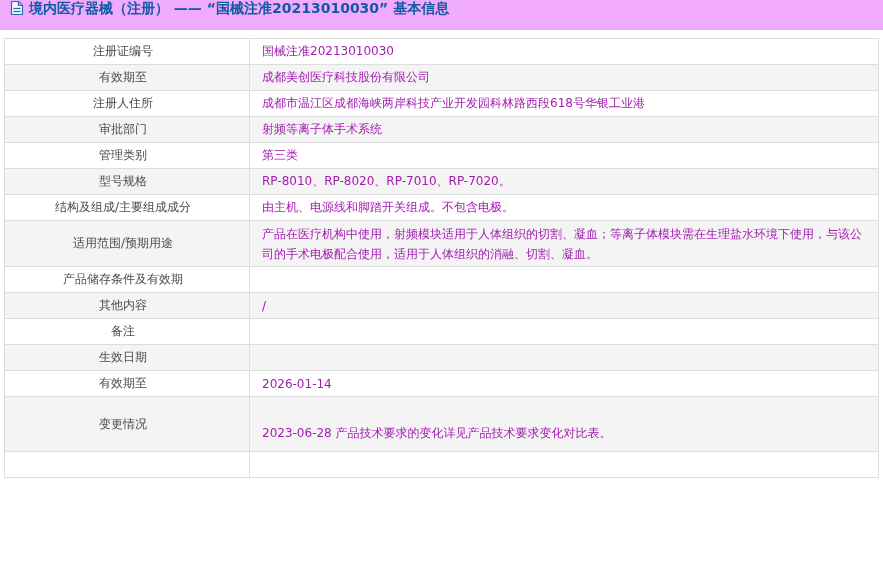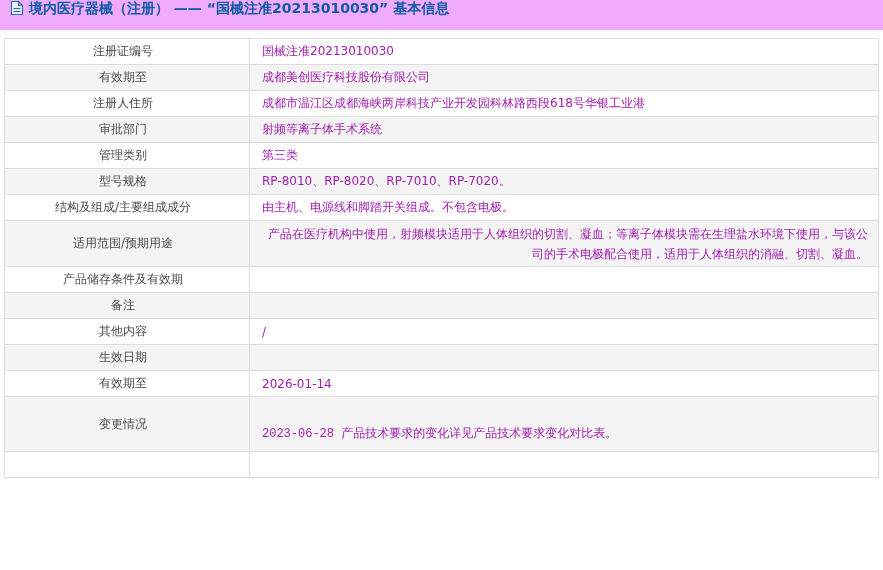--- a/index.html
+++ b/index.html
@@ -55,29 +55,27 @@
     padding: 0 10px 0 12px;
     height: 25px;
   }
   tr.row-2line td {
     height: 41px;
   }
   tr.row-2line td.cell-value {
     line-height: 20px;
     padding-top: 2px;
     padding-bottom: 2px;
-    text-align: right;
   }
   tr.row-change td {
     height: 45px;
   }
   tr.row-change td.cell-value {
     vertical-align: bottom;
     padding-bottom: 9px;
-    font-family: Liberation Mono, monospace;
   }
 </style>
 </head>
 <body>
 
 <div class="title-bar">
   <span class="doc-icon">
     <svg width="14" height="16" viewBox="0 0 14 16">
       <path d="M1.5 1.5 h7 l4 4 v9 h-11 z" fill="#eef5fc" stroke="#2a6db5" stroke-width="1.2"></path>
       <path d="M8.5 1.5 v4 h4" fill="none" stroke="#2a6db5" stroke-width="1.2"></path>
@@ -120,26 +118,26 @@
     </tr>
     <tr class="row-2line">
       <td class="cell-label">适用范围/预期用途</td>
       <td class="cell-value">产品在医疗机构中使用，射频模块适用于人体组织的切割、凝血；等离子体模块需在生理盐水环境下使用，与该公司的手术电极配合使用，适用于人体组织的消融、切割、凝血。</td>
     </tr>
     <tr>
       <td class="cell-label">产品储存条件及有效期</td>
       <td class="cell-value"></td>
     </tr>
     <tr>
+      <td class="cell-label">其他内容</td>
+      <td class="cell-value">/</td>
+    </tr>
+    <tr>
       <td class="cell-label">备注</td>
       <td class="cell-value"></td>
-    </tr>
-    <tr>
-      <td class="cell-label">其他内容</td>
-      <td class="cell-value">/</td>
     </tr>
     <tr>
       <td class="cell-label">生效日期</td>
       <td class="cell-value"></td>
     </tr>
     <tr>
       <td class="cell-label">有效期至</td>
       <td class="cell-value">2026-01-14</td>
     </tr>
     <tr class="row-change">

